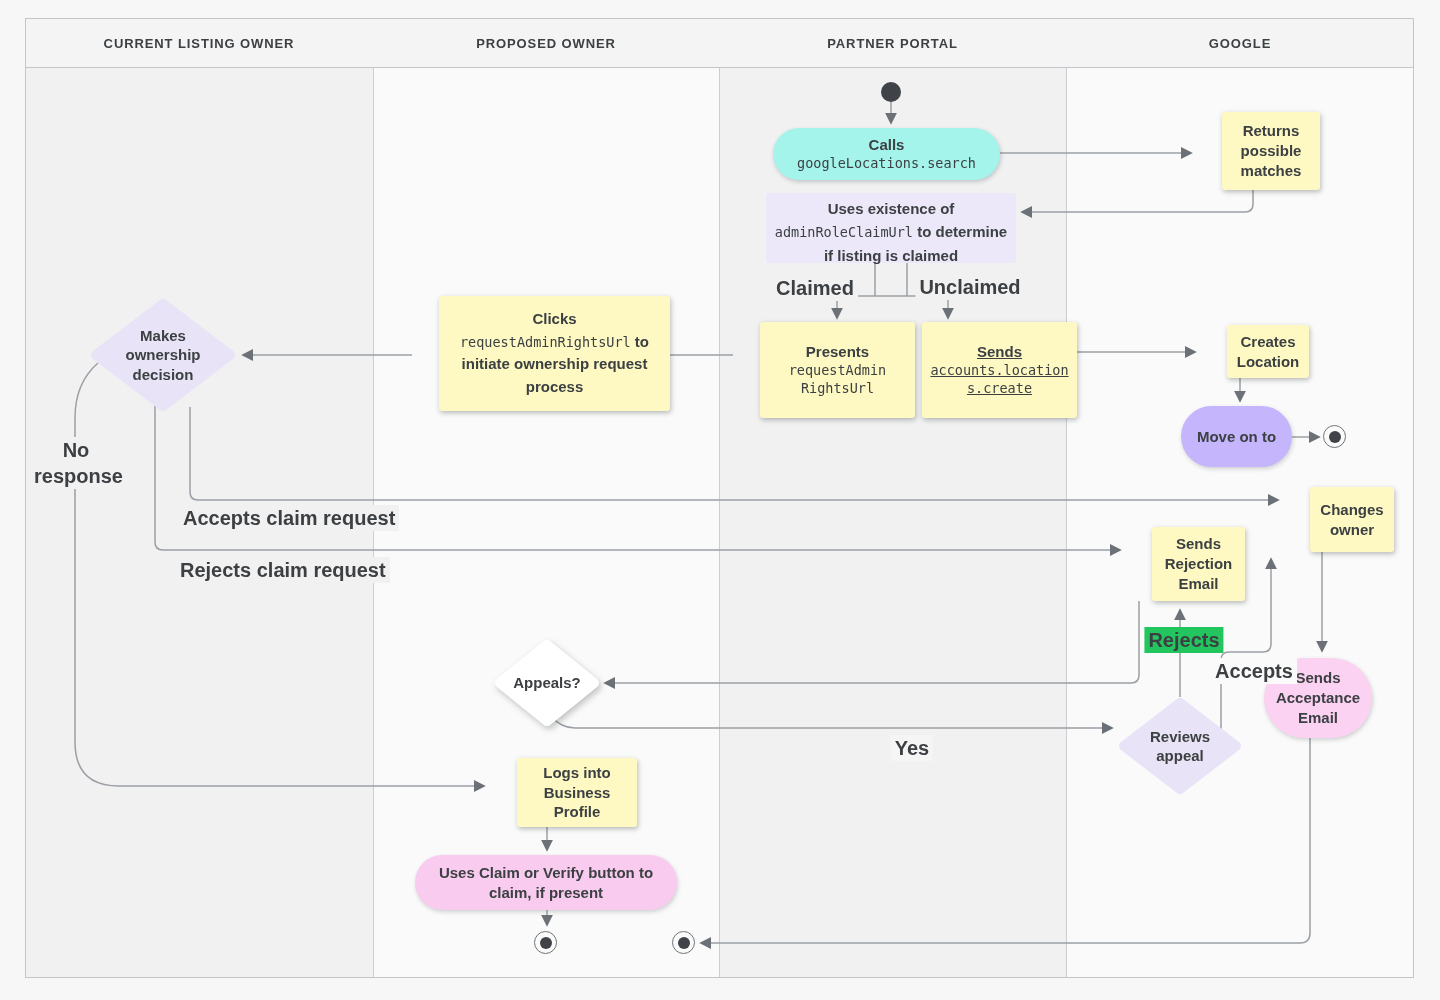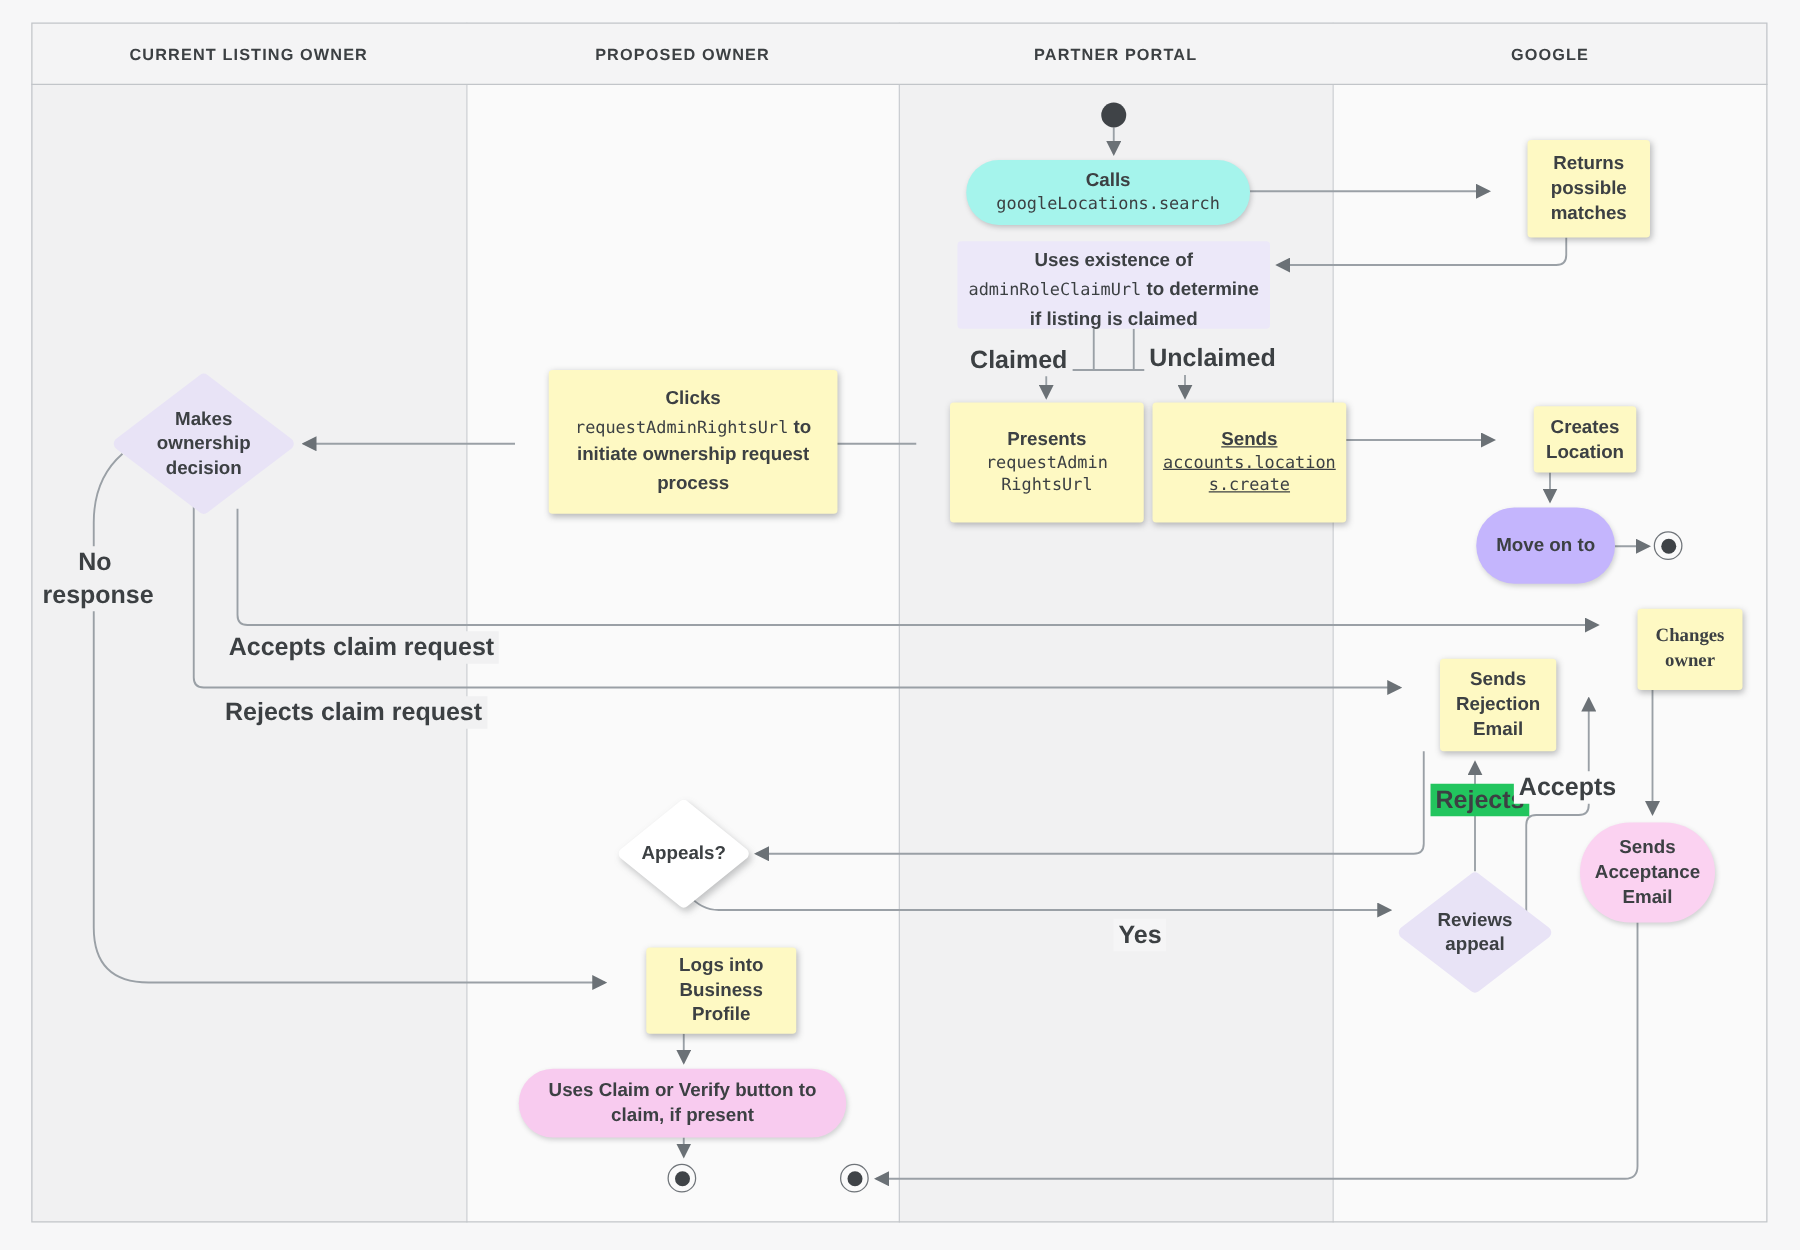--- a/index.html
+++ b/index.html
@@ -160,21 +160,21 @@
   </div>
 
   <div class="node white" style="left:1200px; top:325px; width:82px; height:53px;">
     <div class="b">Creates Location</div>
   </div>
 
   <div class="node pinkpill" style="left:1181px; top:406px; width:111px; height:61px; background:#c4b5fd;">
     <div class="b">Move on to</div>
   </div>
 
-  <div class="node white" style="left:1283px; top:487px; width:84px; height:65px;font-family:Liberation Serif, serif;">
+  <div class="node white" style="left:1283px; top:487px; width:84px; height:65px;">
     <div class="b">Changes owner</div>
   </div>
 
   <div class="node white" style="left:1125px; top:527px; width:93px; height:74px;">
     <div class="b">Sends Rejection Email</div>
   </div>
 
   <div class="diamond" style="left:1118px; top:697px; width:124px; height:98px;">
     <svg width="124" height="98">
         <polygon class="poly-lav" points="62,6 118,49 62,92 6,49"></polygon>
@@ -200,16 +200,16 @@
   <div class="node pinkpill" style="left:415px; top:855px; width:262px; height:55px; background:#f8cbef;">
     <div class="b" style="max-width:246px;">Uses Claim or Verify button to claim, if present</div>
   </div>
 
   <div class="elabel center bg-grey" style="left:815px; top:275px;">Claimed</div>
   <div class="elabel center bg-grey" style="left:970px; top:274px;">Unclaimed</div>
   <div class="elabel center bg-grey" style="left:76px;  top:437px; width:92px;">No response</div>
   <div class="elabel bg-grey" style="left:179px; top:505px;">Accepts claim request</div>
   <div class="elabel bg-grey" style="left:176px; top:557px;">Rejects claim request</div>
   <div class="elabel center bg-grey" style="left:1184px; top:627px; background:#22c55e;">Rejects</div>
-  <div class="elabel center bg-light" style="left:1254px; top:617px;">Accepts</div>
+  <div class="elabel center bg-light" style="left:1254px; top:658px;">Accepts</div>
   <div class="elabel center bg-grey" style="left:912px; top:735px; background:#f5f5f6;">Yes</div>
 
 </div>
 
 </body></html>

